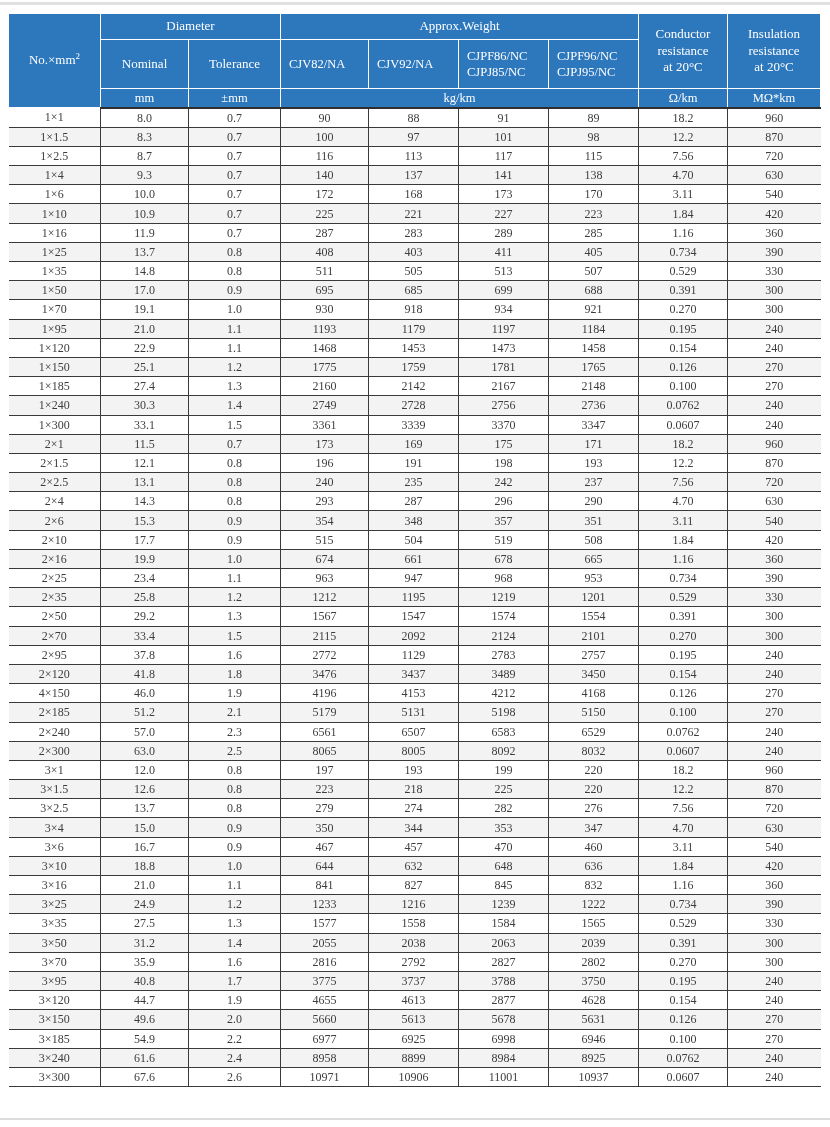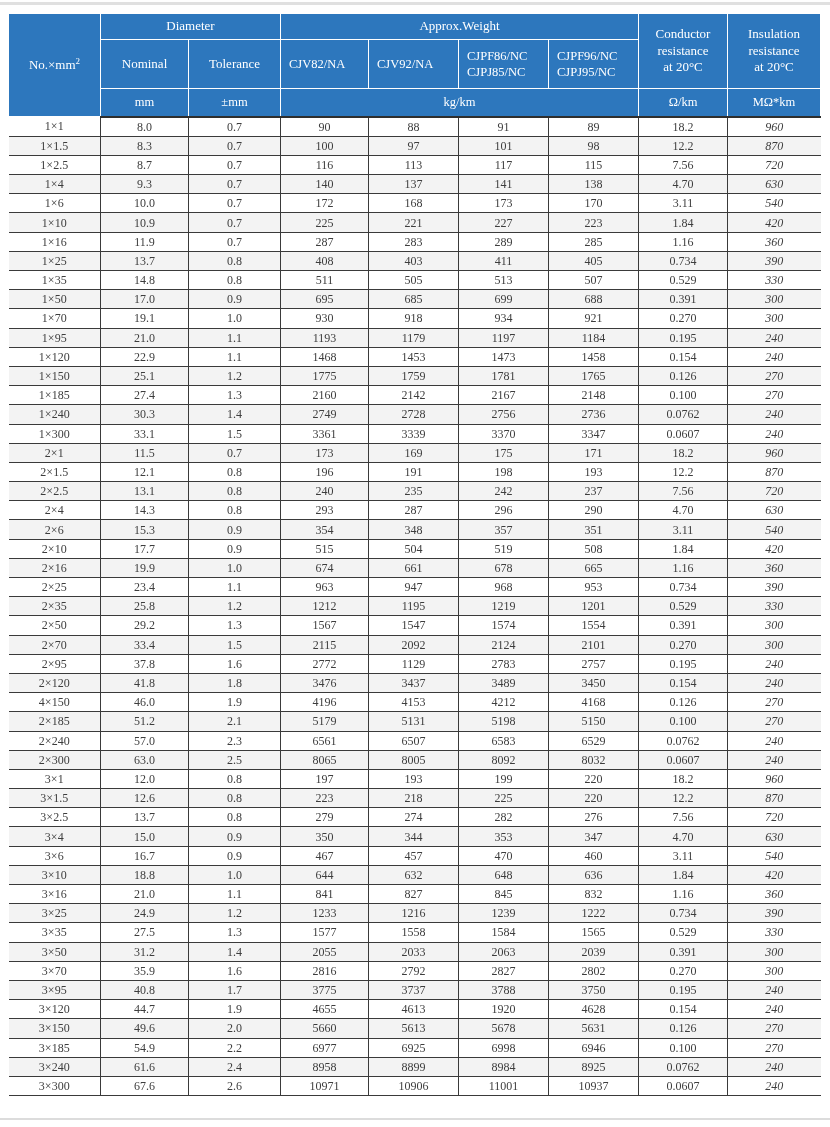--- a/index.html
+++ b/index.html
@@ -6,30 +6,30 @@
     font-family:"Liberation Serif", serif;}
   .page{position:relative;width:830px;height:1127px;}
   .top-rule{position:absolute;top:2px;left:0;width:830px;height:3px;background:#dadada;opacity:.85;}
   .bottom-rule{position:absolute;top:1118px;left:0;width:830px;height:2px;background:#d3d3d3;opacity:.8;}
   table.spec{position:absolute;top:13px;left:8px;width:812px;border-collapse:collapse;table-layout:fixed;}
   
   thead th{background:#2d77bd;color:#ffffff;font-weight:normal;border:1px solid #ffffff;
     text-align:center;vertical-align:middle;padding:0;font-size:13px;line-height:1.3;}
   thead tr.r1{height:26px;}
   thead tr.r2{height:49px;}
-  thead tr.r3{height:28px;}
+  thead tr.r3{height:19px;}
   thead th.pre{white-space:pre-line;}
   thead th.model{text-align:left;padding-left:8px;font-size:12.5px;}
   thead th.nocell sup{font-size:9px;}
   thead tr.r3 th{border-bottom:2.5px solid #2e2e2e;font-size:12.5px;}
   
   tbody td{border:1.5px solid #3a3a3a;text-align:center;vertical-align:middle;
     padding:0;font-size:12px;color:#3d3d3d;height:18.2px;line-height:1;}
   tbody td:first-child{border-left:none;font-family:Liberation Serif, serif;}
-  tbody td:last-child{border-right:none;font-style:italic;}
+  tbody td:last-child{border-right:none;}
   tbody tr:nth-child(even){background:#f3f3f3;}
   tbody tr:nth-child(odd){background:#ffffff;}
 </style>
 </head>
 <body>
 
 <div class="page">
   <div class="top-rule"></div>
 
   <table class="spec">
@@ -546,21 +546,21 @@
           <td>1584</td>
           <td>1565</td>
           <td>0.529</td>
           <td>330</td>
         </tr>
         <tr>
           <td>3×50</td>
           <td>31.2</td>
           <td>1.4</td>
           <td>2055</td>
-          <td>2033</td>
+          <td>2038</td>
           <td>2063</td>
           <td>2039</td>
           <td>0.391</td>
           <td>300</td>
         </tr>
         <tr>
           <td>3×70</td>
           <td>35.9</td>
           <td>1.6</td>
           <td>2816</td>
@@ -580,21 +580,21 @@
           <td>3750</td>
           <td>0.195</td>
           <td>240</td>
         </tr>
         <tr>
           <td>3×120</td>
           <td>44.7</td>
           <td>1.9</td>
           <td>4655</td>
           <td>4613</td>
-          <td>1920</td>
+          <td>2877</td>
           <td>4628</td>
           <td>0.154</td>
           <td>240</td>
         </tr>
         <tr>
           <td>3×150</td>
           <td>49.6</td>
           <td>2.0</td>
           <td>5660</td>
           <td>5613</td>

